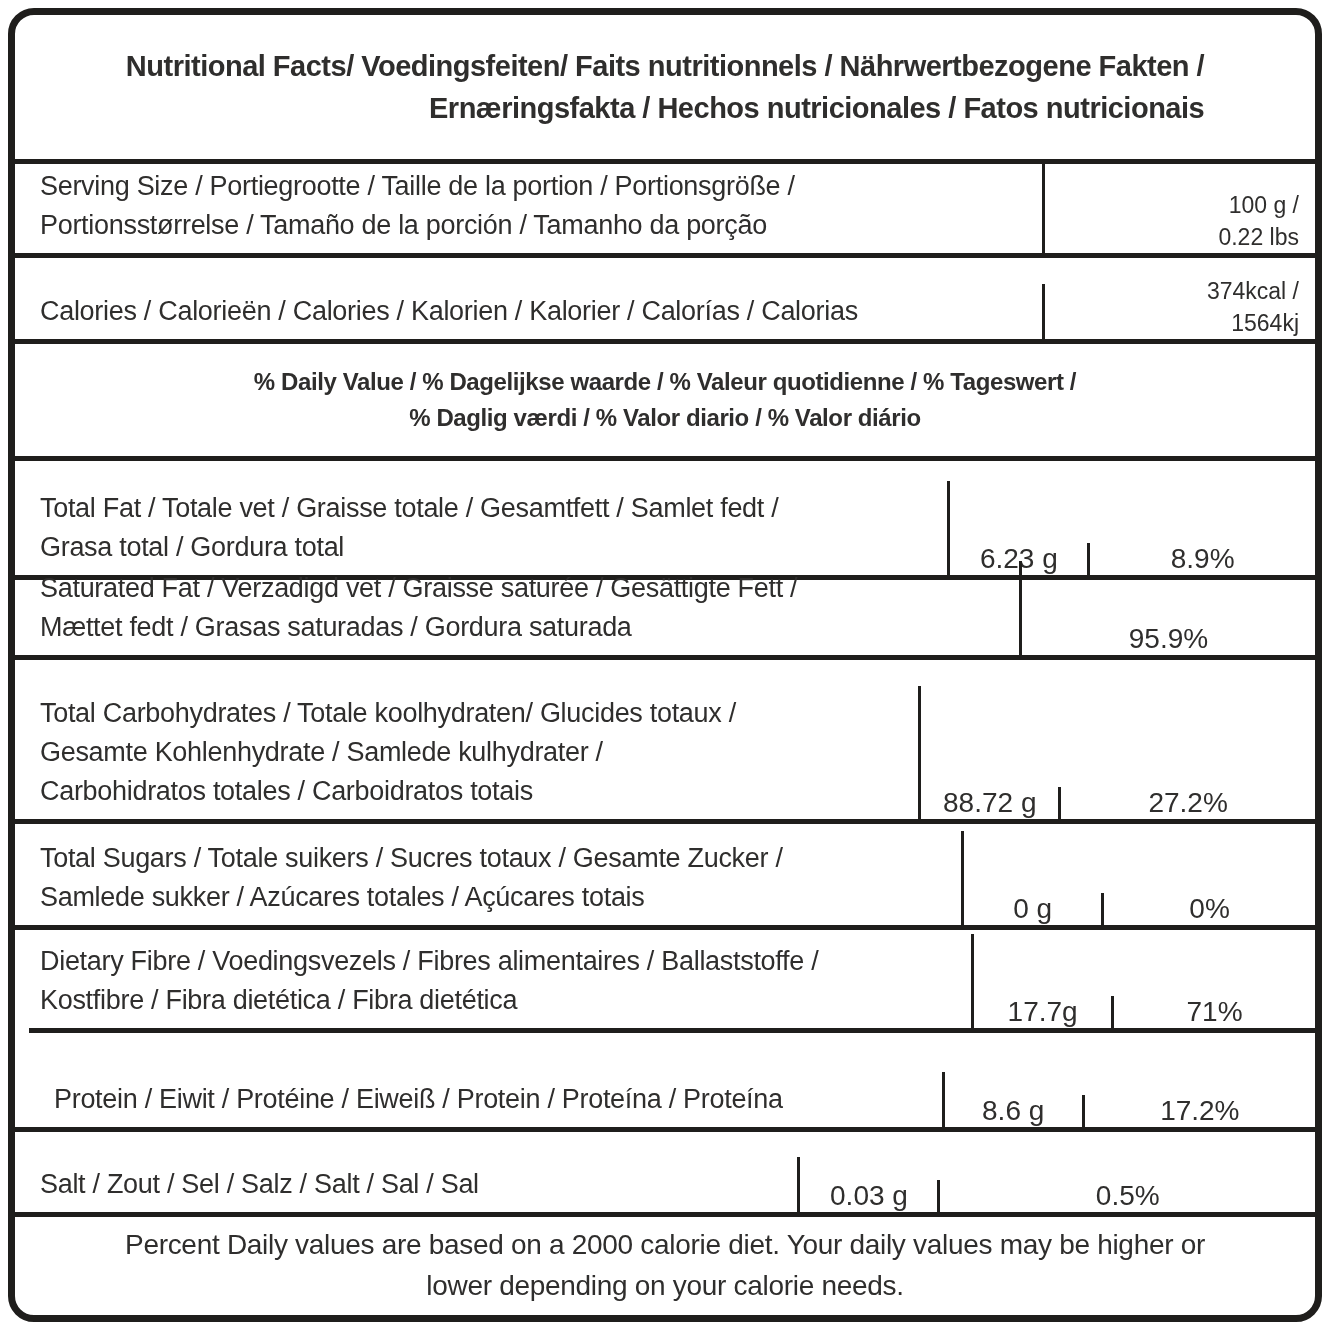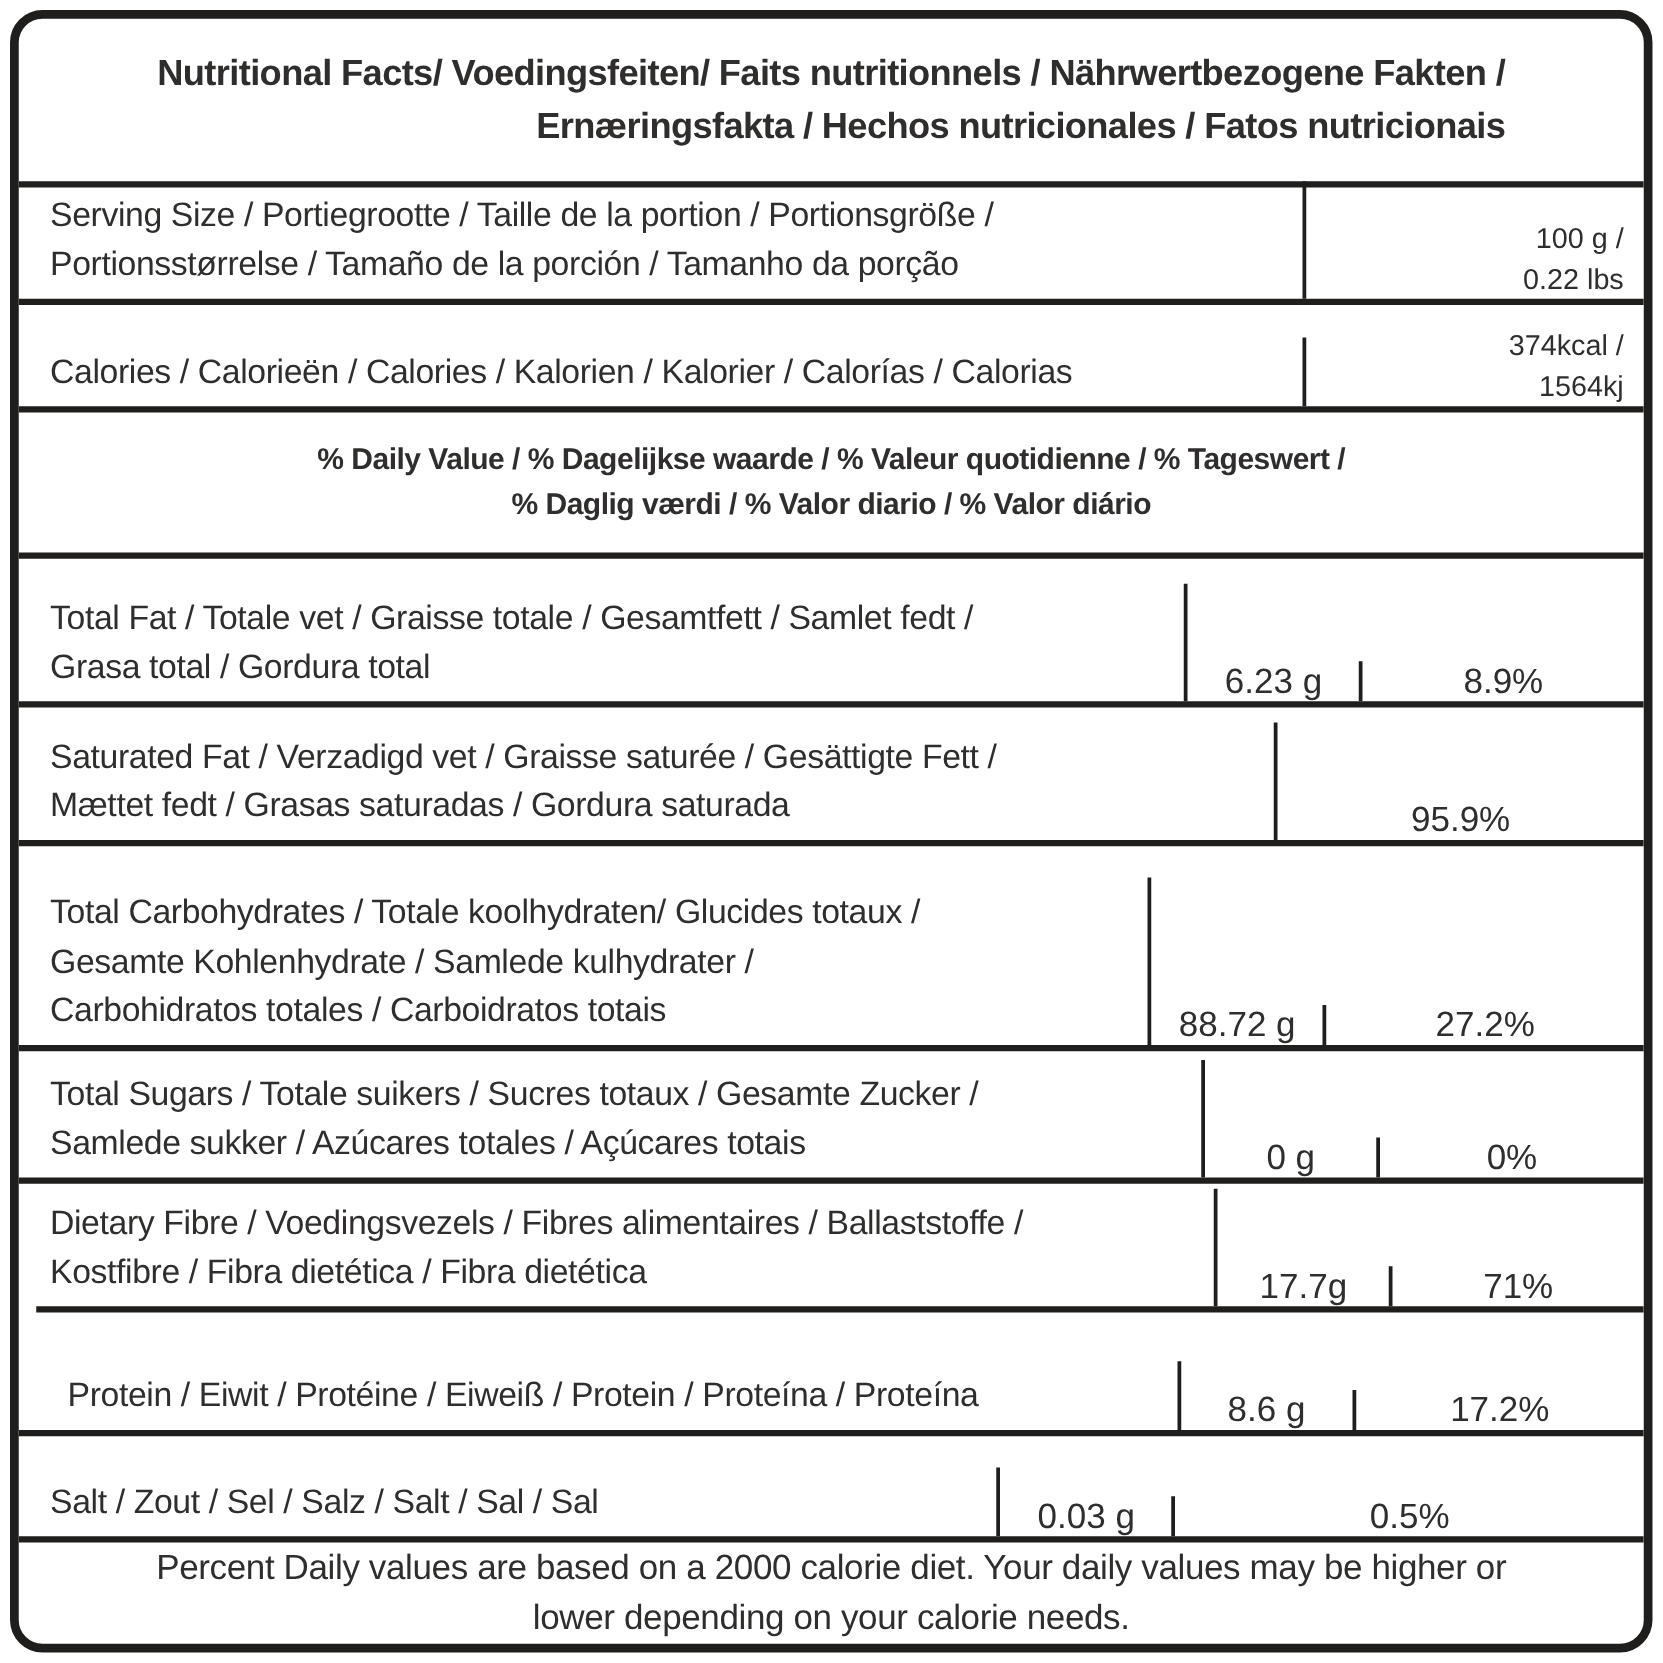--- a/index.html
+++ b/index.html
@@ -108,21 +108,21 @@
   }
   .percent-cell {
     flex: 1 0 auto;
     justify-content: center;
     text-align: center;
     font-size: 28px;
   }
   .r-serving  { height: 94px; }
   .r-calories { height: 86px; }
   .r-fat      { height: 119px; }
-  .r-satfat   { height: 111px; }
+  .r-satfat   { height: 80px; }
   .r-carbs    { height: 164px; }
   .r-sugars   { height: 106px; }
   .r-fibre    { height: 103px; }
   .r-protein  { height: 99px; margin-left: 14px; }
   .r-salt     { height: 85px; }
 </style>
 </head>
 <body>
 
 <div class="facts-box">

